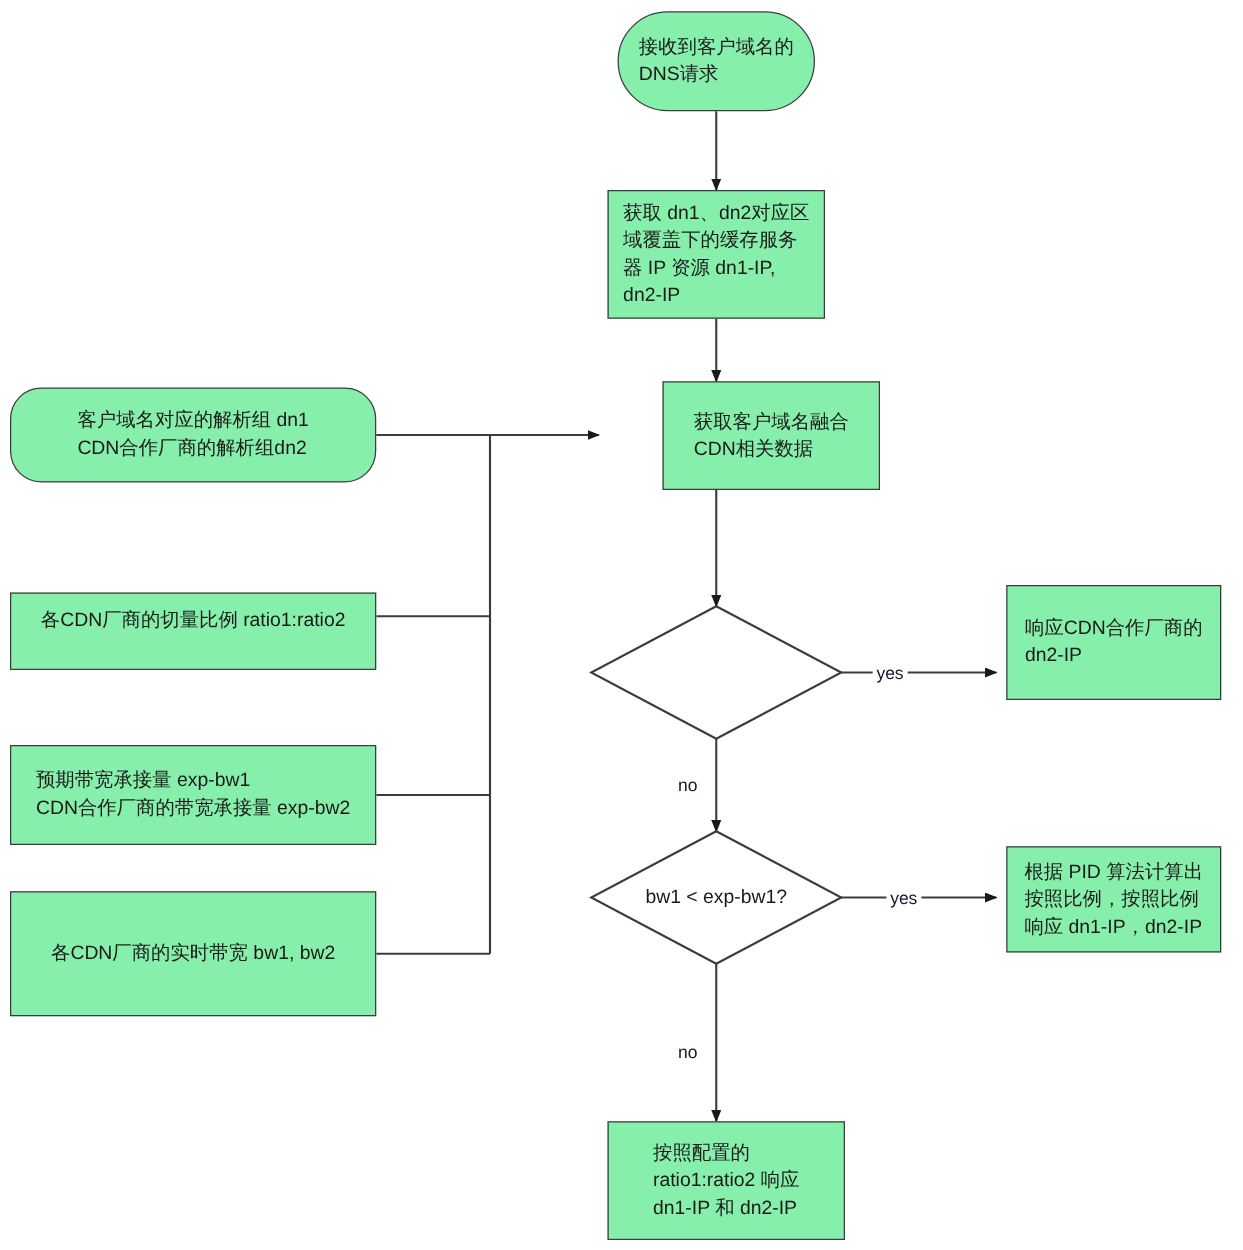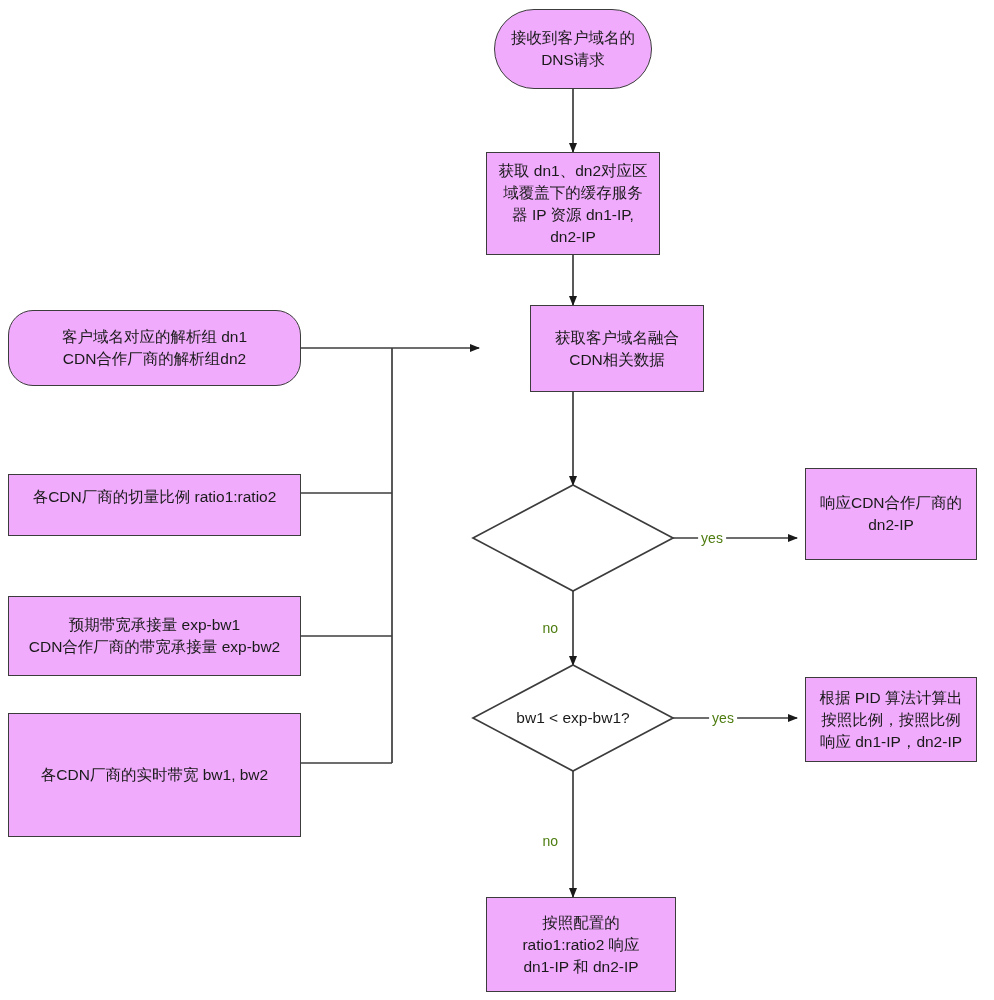--- a/index.html
+++ b/index.html
@@ -27,22 +27,21 @@
     width: 994px;
     height: 1000px;
     pointer-events: none;
   }
   .node {
     position: absolute;
     box-sizing: border-box;
     display: flex;
     align-items: center;
     justify-content: center;
-    text-align: center;
-    background: #f0abfc;
+    background: #86efac;
     border: 1.6px solid #3c3c3c;
     font-size: 15.5px;
     line-height: 1.42;
     white-space: pre-line;
     padding: 2px 6px;
   }
   .node.terminator {
     border-radius: 46px;
   }
   .node.align-top {
@@ -62,21 +61,21 @@
     justify-content: center;
     font-size: 15.5px;
     white-space: nowrap;
   }
   .edge-label {
     position: absolute;
     background: #ffffff;
     font-size: 14px;
     line-height: 1;
     padding: 1px 3px;
-    color: #4d7c0f;
+    color: #0f172a;
     white-space: nowrap;
   }
 </style>
 </head>
 <body>
 
 <div id="diagram-root">
 
   <svg class="edge-layer" viewBox="0 0 994 1000" xmlns="http://www.w3.org/2000/svg">
     <defs>
@@ -129,21 +128,21 @@
 CDN相关数据</div>
 
   <div class="node" style="left:8px; top:310px; width:293px; height:76px;border-radius:25px;">客户域名对应的解析组 dn1
 CDN合作厂商的解析组dn2</div>
 
   <div class="node align-top" style="left:8px; top:474px; width:293px; height:62px;">各CDN厂商的切量比例 ratio1:ratio2</div>
 
   <div class="node" style="left:8px; top:596px; width:293px; height:80px;">预期带宽承接量 exp-bw1
 CDN合作厂商的带宽承接量 exp-bw2</div>
 
-  <div class="node" style="left:8px; top:713px; width:293px; height:124px;">各CDN厂商的实时带宽 bw1, bw2</div>
+  <div class="node" style="left:8px; top:713px; width:293px; height:100px;">各CDN厂商的实时带宽 bw1, bw2</div>
 
 
   <div class="decision-wrap" style="left:473px; top:665px; width:200px; height:106px;">
     <div class="label">bw1 &lt; exp-bw1?</div>
   </div>
 
   <div class="node" style="left:805px; top:468px; width:172px; height:92px;">响应CDN合作厂商的
 dn2-IP</div>
 
   <div class="node" style="left:805px; top:677px; width:172px; height:85px;">根据 PID 算法计算出

